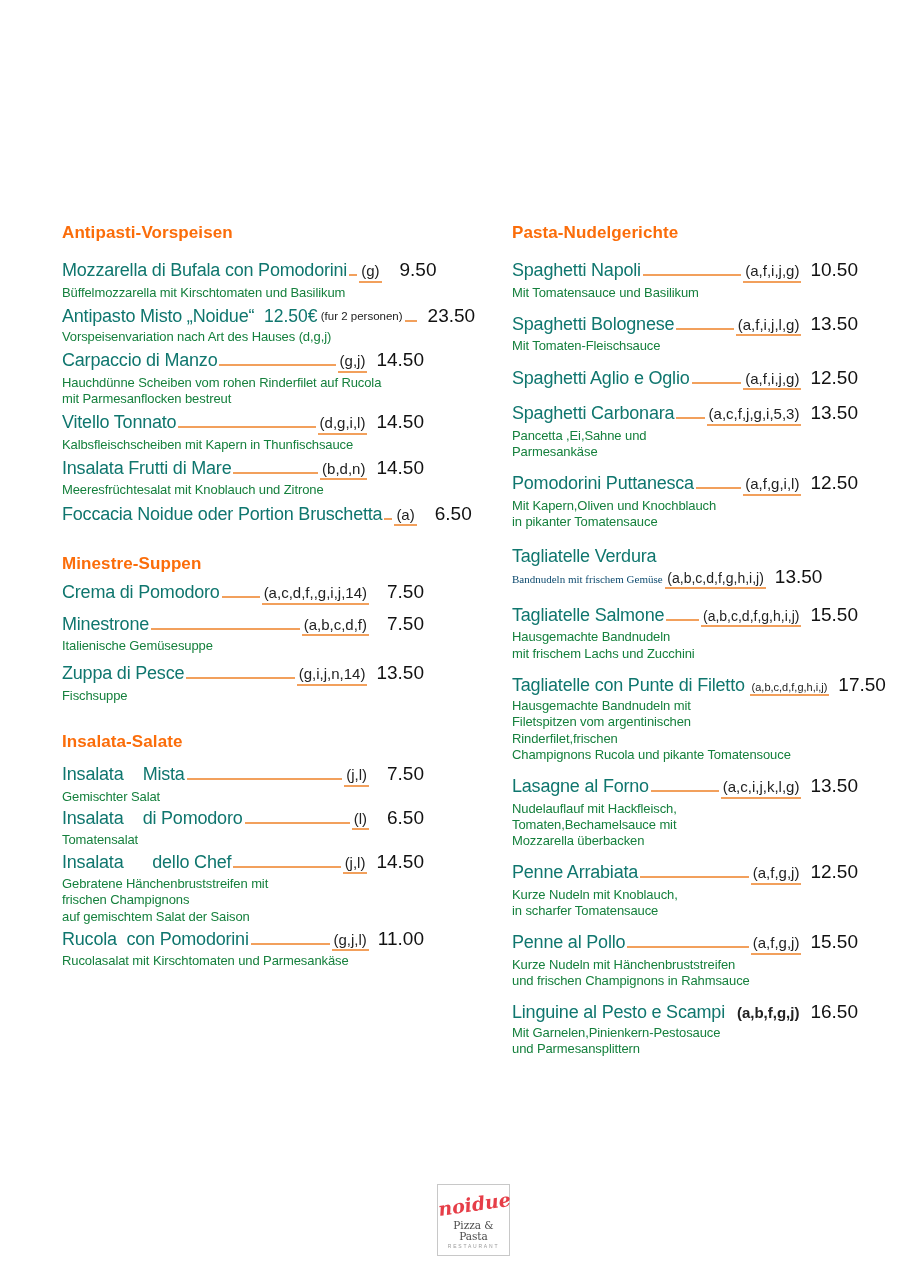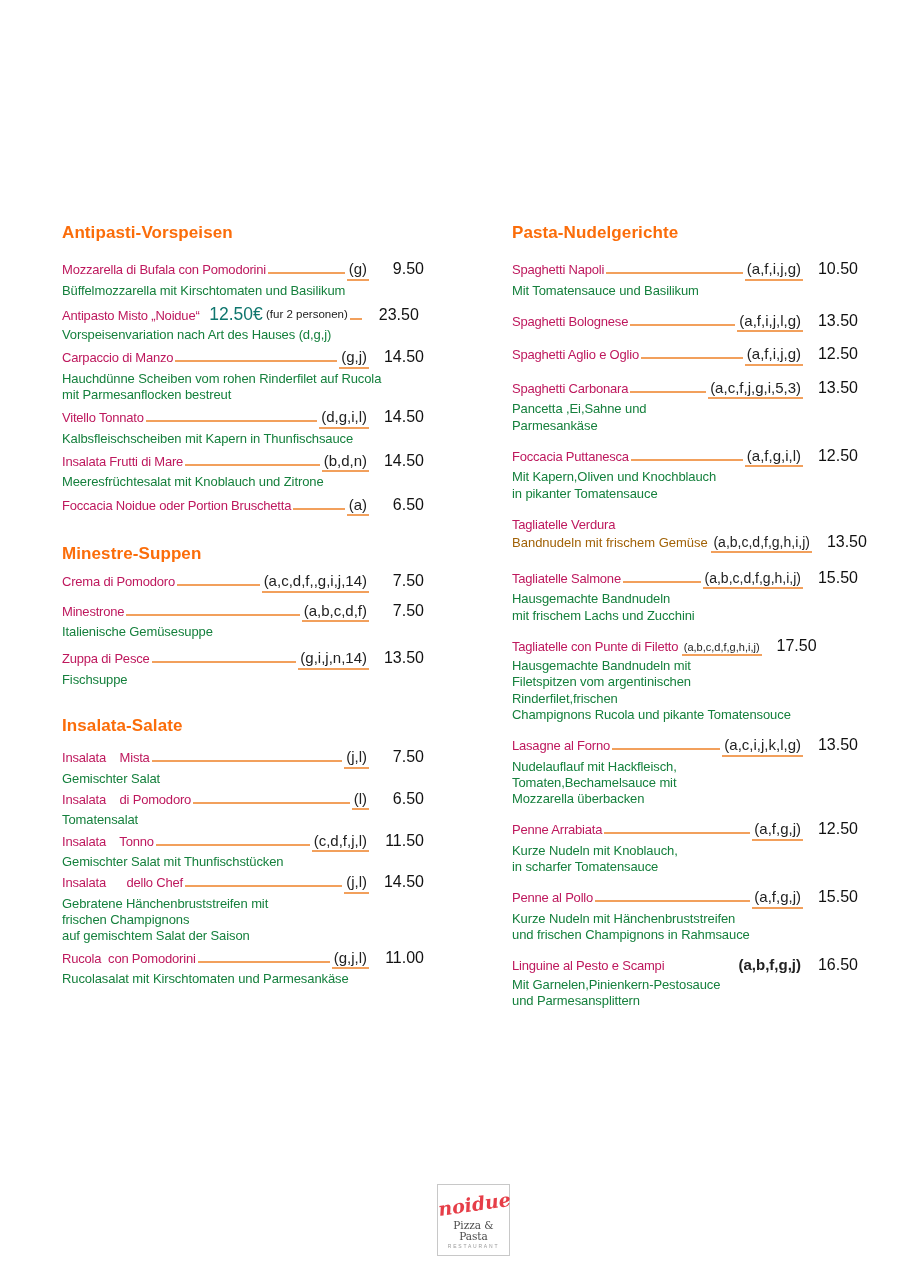--- a/index.html
+++ b/index.html
@@ -23,44 +23,44 @@
   .item { margin-bottom:5px; }
   .col-right .item { margin-bottom:13px; }
   .item.mb-0 { margin-bottom:0; }
   .item.mb-9 { margin-bottom:9px; }
   .item.mb-3 { margin-bottom:3px; }
   .item.mt-16 { margin-top:16px; }
   .item.mt-4 { margin-top:4px; }
 
   .row { display:flex; align-items:baseline; }
   .nm {
-    font-size:13px; color:#be185d; white-space:pre; letter-spacing:-0.2px;
+    font-size:18px; color:#0f766e; white-space:pre; letter-spacing:-0.2px;
     line-height:1.15; flex:0 0 auto;
   }
   .leader {
     flex:1 1 auto; min-width:8px; height:0.85em; margin:0 2px;
     border-bottom:2px solid #f2a05c;
   }
   .leader.short { flex:0 0 12px; min-width:12px; }
   .spacer { flex:1 1 auto; min-width:8px; height:0.85em; }
   .alg {
     font-size:15px; color:#222; white-space:pre; line-height:1.1;
     border-bottom:2px solid #f2a05c; padding:0 2px 1px 2px; flex:0 0 auto;
   }
   .alg.small { font-size:11px; }
   .alg.noline { border-bottom:none;font-weight:bold; }
   .pr {
-    font-size:16px; color:#111; margin-left:9px; min-width:46px;
+    font-size:19px; color:#111; margin-left:9px; min-width:46px;
     text-align:right; flex:0 0 auto; line-height:1.1;
   }
   .desc {
     font-size:13px; color:#15803d; white-space:pre-line; line-height:1.25;
     margin-top:2px; letter-spacing:-0.1px;
   }
-  .desc-inline { font-size:13px; color:#a16207; white-space:pre; flex:0 0 auto; }
+  .desc-inline { font-size:11px; color:#0c4a6e; white-space:pre; flex:0 0 auto;font-family:Liberation Serif, serif; }
   .note { font-size:17.5px; color:#0f766e; white-space:pre; }
   .note-small { font-size:11.5px; color:#222; white-space:pre; align-self:center; }
 
   .logo {
     position:absolute; left:437px; top:1184px; width:73px; height:72px;
     border:1px solid #c8c8c8; text-align:center;
   }
   .logo-script {
     font-family:"DejaVu Serif", serif; font-style:italic; font-weight:bold;
     color:#e63e48; font-size:19px; line-height:1; margin-top:10px;
@@ -189,29 +189,20 @@
   <div class="item mb-3">
     <div class="row">
       <span class="nm">Insalata    di Pomodoro</span>
       <span class="leader"></span>
       <span class="alg">(l)</span>
       <span class="pr">6.50</span>
     </div>
     <div class="desc">Tomatensalat</div>
   </div>
 
-  <div class="item mb-3">
-    <div class="row">
-      <span class="nm">Insalata    Tonno</span>
-      <span class="leader"></span>
-      <span class="alg">(c,d,f,j,l)</span>
-      <span class="pr">11.50</span>
-    </div>
-    <div class="desc">Gemischter Salat mit Thunfischstücken</div>
-  </div>
 
   <div class="item mb-3">
     <div class="row">
       <span class="nm">Insalata      dello Chef</span>
       <span class="leader"></span>
       <span class="alg">(j,l)</span>
       <span class="pr">14.50</span>
     </div>
     <div class="desc">Gebratene Hänchenbruststreifen mit
 frischen Champignons
@@ -244,20 +235,21 @@
     <div class="desc">Mit Tomatensauce und Basilikum</div>
   </div>
 
   <div class="item">
     <div class="row">
       <span class="nm">Spaghetti Bolognese</span>
       <span class="leader"></span>
       <span class="alg">(a,f,i,j,l,g)</span>
       <span class="pr">13.50</span>
     </div>
+    <div class="desc">Mit Tomaten-Fleischsauce</div>
   </div>
 
   <div class="item">
     <div class="row">
       <span class="nm">Spaghetti Aglio e Oglio</span>
       <span class="leader"></span>
       <span class="alg">(a,f,i,j,g)</span>
       <span class="pr">12.50</span>
     </div>
   </div>
@@ -268,21 +260,21 @@
       <span class="leader"></span>
       <span class="alg">(a,c,f,j,g,i,5,3)</span>
       <span class="pr">13.50</span>
     </div>
     <div class="desc">Pancetta ,Ei,Sahne und
 Parmesankäse</div>
   </div>
 
   <div class="item">
     <div class="row">
-      <span class="nm">Foccacia Puttanesca</span>
+      <span class="nm">Pomodorini Puttanesca</span>
       <span class="leader"></span>
       <span class="alg">(a,f,g,i,l)</span>
       <span class="pr">12.50</span>
     </div>
     <div class="desc">Mit Kapern,Oliven und Knochblauch
 in pikanter Tomatensauce</div>
   </div>
 
   <div class="item mt-16">
     <div class="row">

